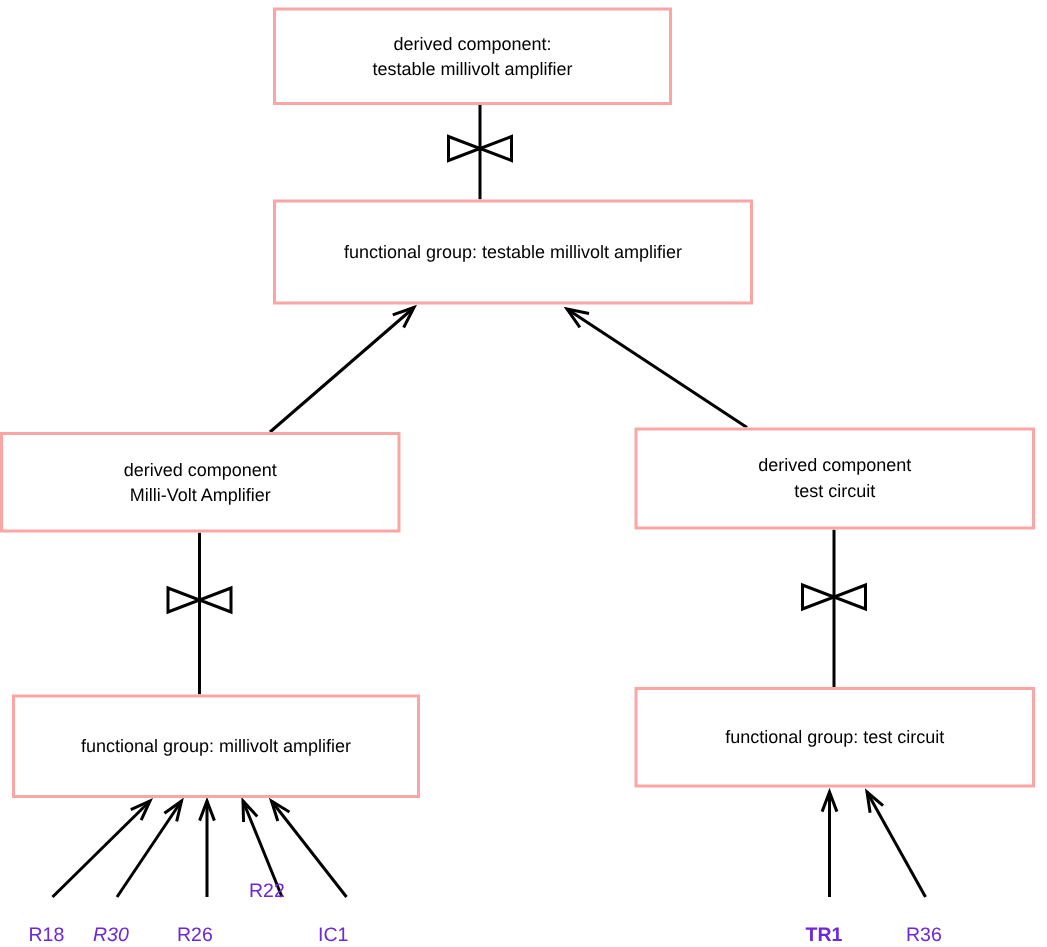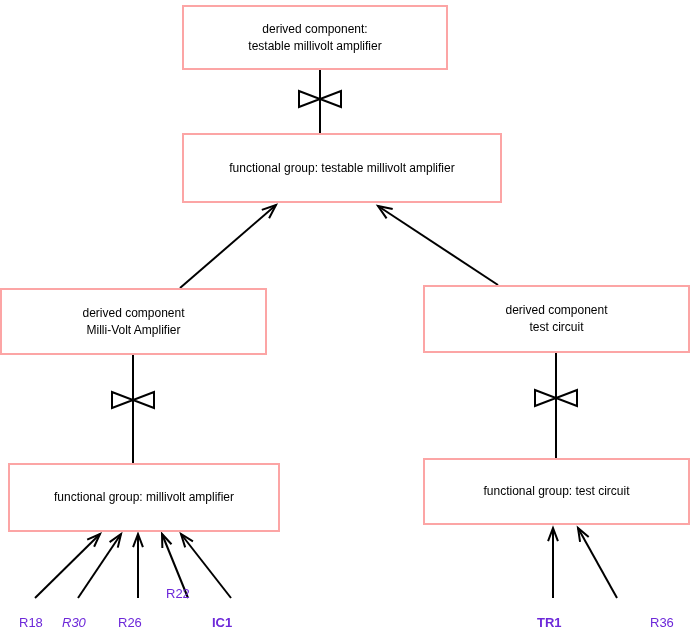--- a/index.html
+++ b/index.html
@@ -142,18 +142,18 @@
       <div class="node-box" style="left: 423px; top: 458px; width: 267px; height: 67px; align-items: center;">
         <div class="label-inner">functional group: test circuit</div>
       </div>
     </div>
 
   <div id="labels-layer">
       <div class="edge-label" style="left: 19px; top: 615px;">R18</div>
       <div class="edge-label" style="left: 62px; top: 615px; font-style: italic;">R30</div>
       <div class="edge-label" style="left: 118px; top: 615px; text-align: right;">R26</div>
       <div class="edge-label" style="left: 166px; top: 586px;">R22</div>
-      <div class="edge-label" style="left: 212px; top: 615px; font-weight: bold;">IC1</div>
+      <div class="edge-label" style="left: 212px; top: 615px;">IC1</div>
       <div class="edge-label" style="left: 537px; top: 615px; font-weight: bold;">TR1</div>
-      <div class="edge-label" style="left: 604px; top: 615px; margin-left: 46px;">R36</div>
+      <div class="edge-label" style="left: 604px; top: 615px;">R36</div>
     </div>
 
 </div>
 
 </body></html>

